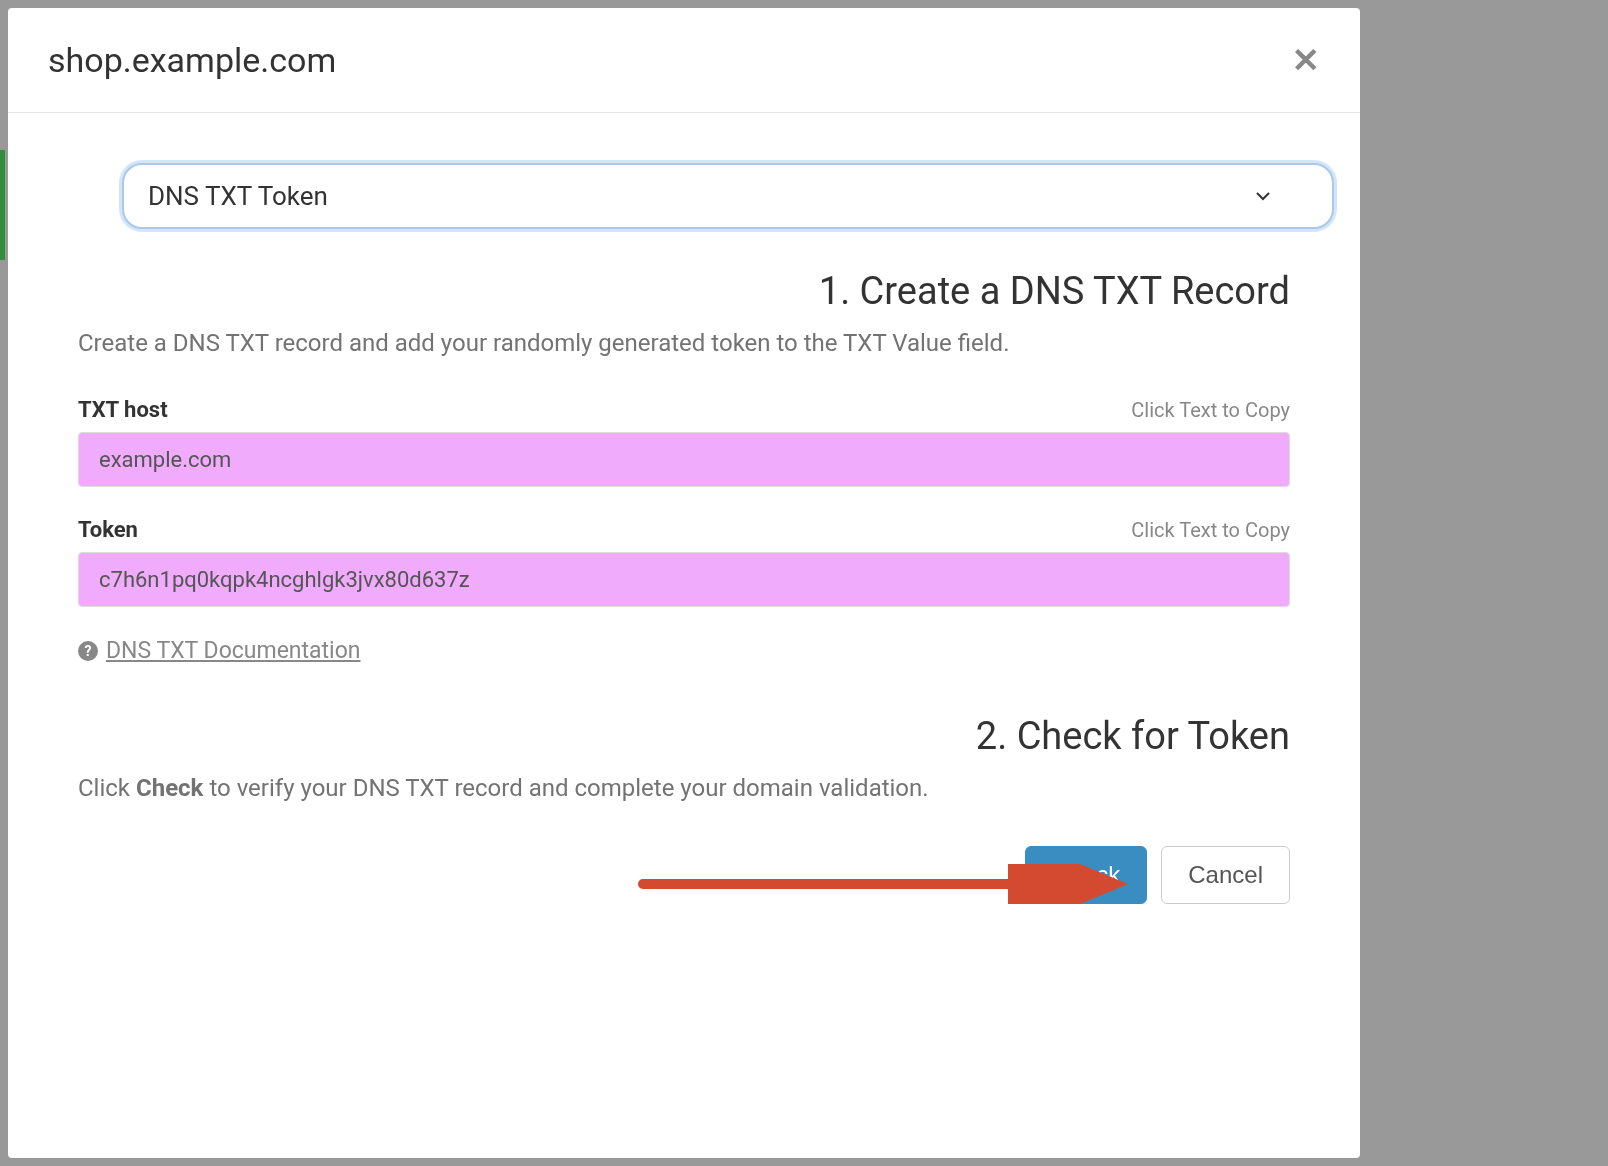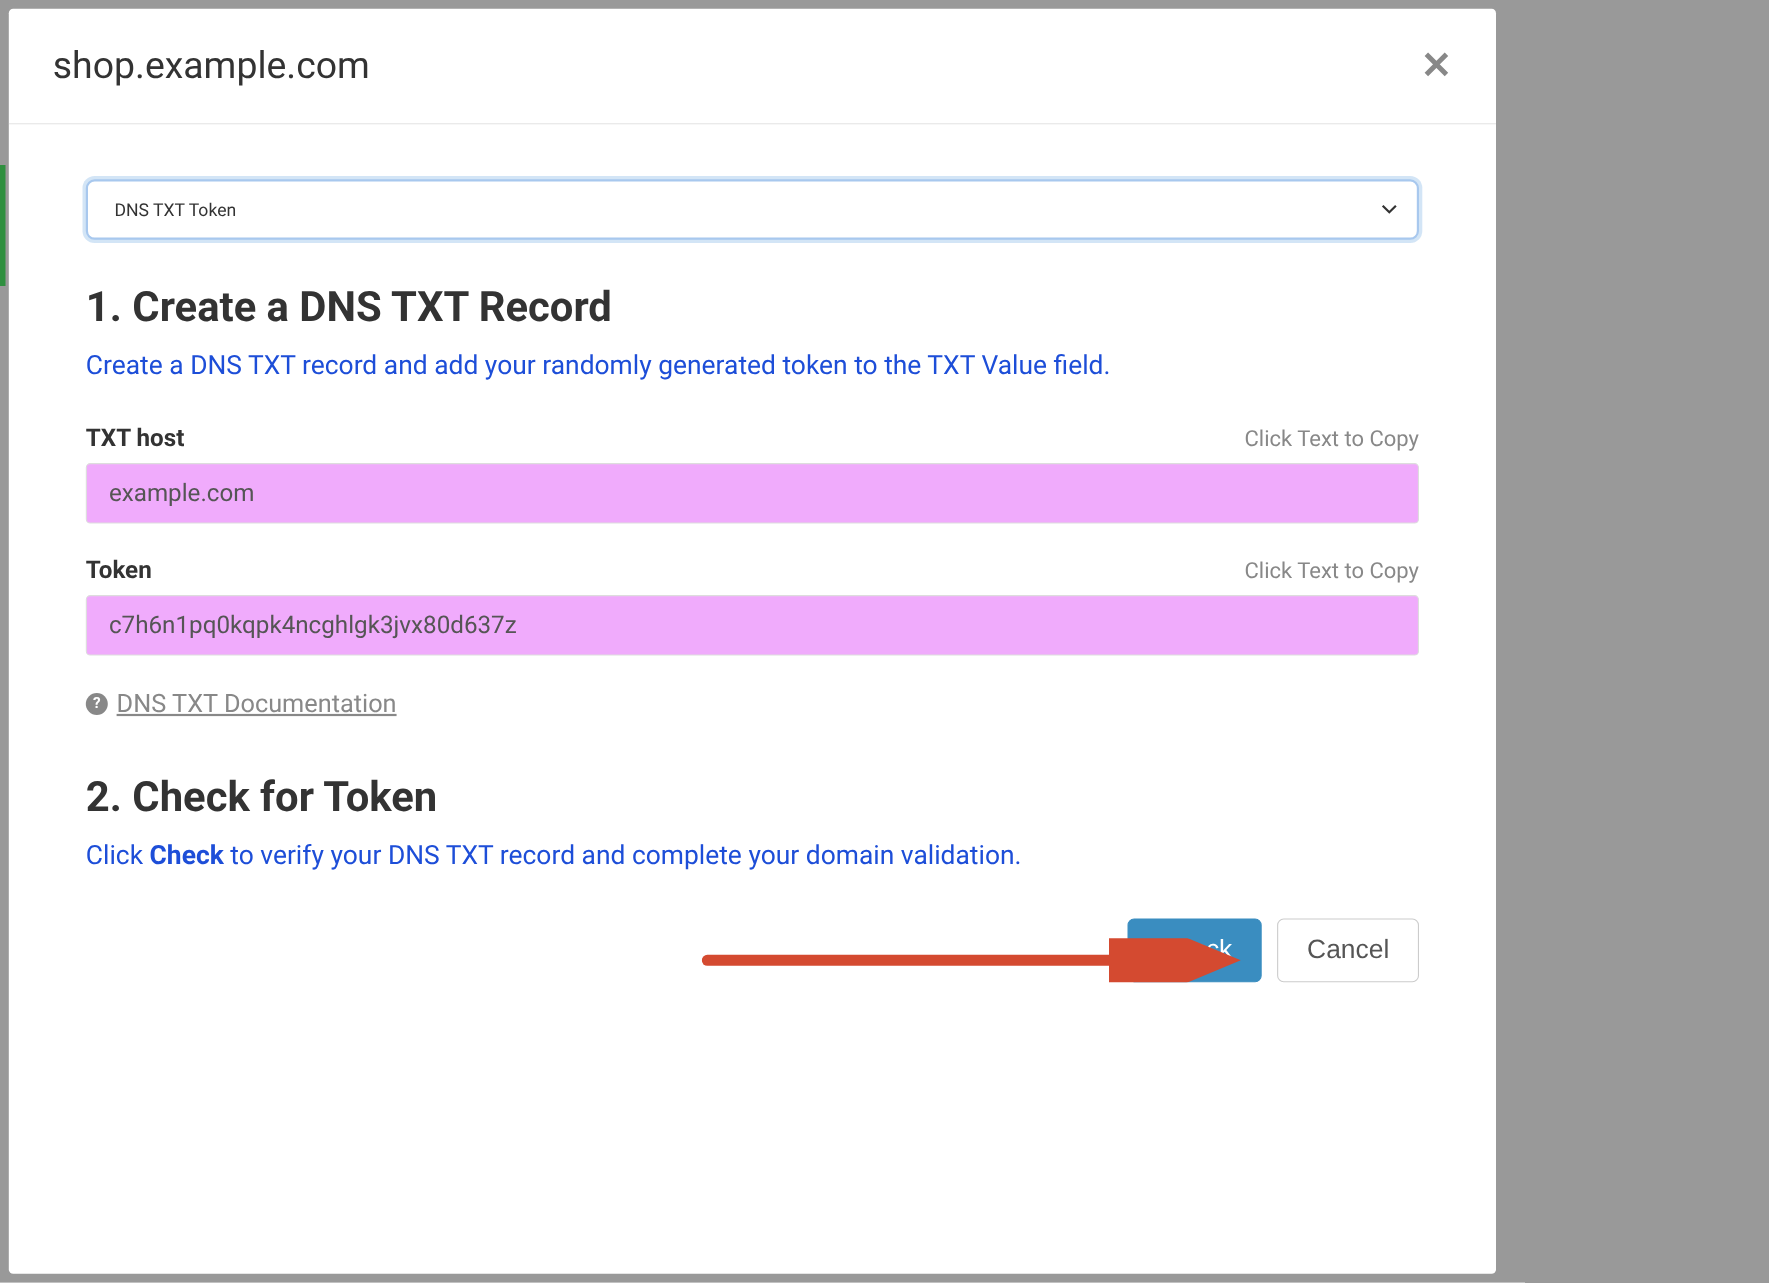--- a/index.html
+++ b/index.html
@@ -49,48 +49,50 @@
       margin-bottom: 10px;
       display: block;
     }
     .select-wrapper {
       position: relative;
       margin-bottom: 40px;
     }
     .select-field {
       width: 100%;
       padding: 16px 24px;
-      font-size: 16px;
+      font-size: 26px;
       color: #333;
       background: #fff;
       border: 2px solid #a8c8ee;
-      border-radius: 8px;
+      border-radius: 20px;
       outline: none;
       box-shadow: 0 0 0 3px rgba(130,180,230,0.35);
       appearance: none;
       cursor: pointer;
+      margin-left: 44px;
     }
     .select-chevron {
       position: absolute;
       right: 20px;
       top: 50%;
       transform: translateY(-50%);
       pointer-events: none;
       color: #333;
       font-size: 14px;
     }
     .section-heading {
       font-size: 38px;
-      font-weight: 700;
+      font-weight: 400;
       color: #333;
       margin-bottom: 12px;
+      text-align: right;
     }
     .section-desc {
       font-size: 24px;
-      color: #1d4ed8;
+      color: #737373;
       margin-bottom: 36px;
       line-height: 1.5;
     }
     .field-row {
       display: flex;
       justify-content: space-between;
       align-items: baseline;
     }
     .copy-hint {
       font-size: 20px;

